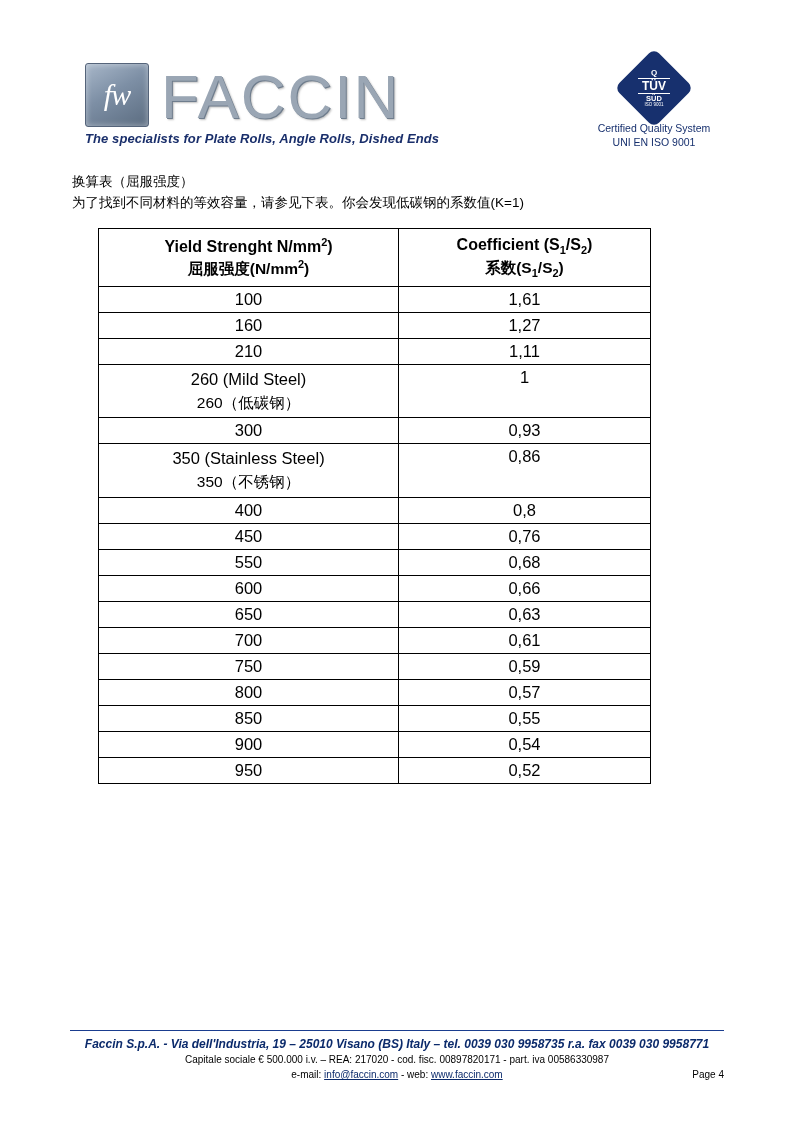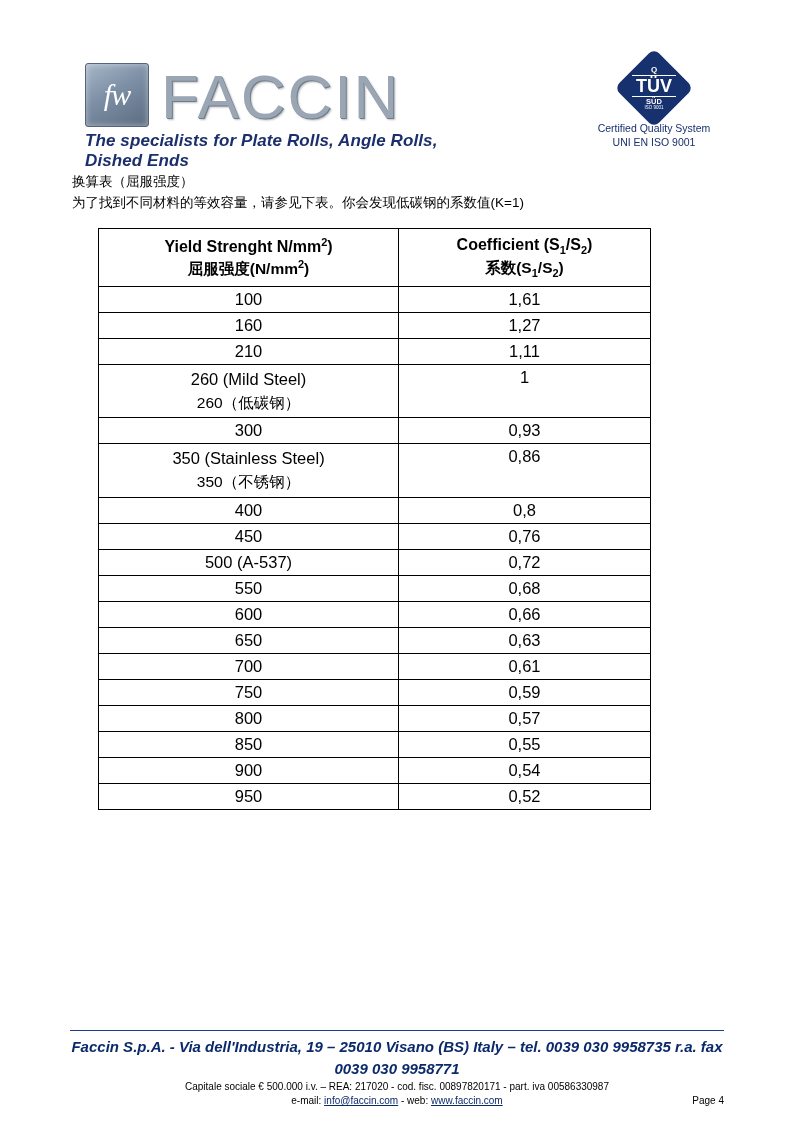--- a/index.html
+++ b/index.html
@@ -67,21 +67,21 @@
     font-family: "Liberation Sans", sans-serif;
     font-size: 62px;
     font-weight: normal;
     letter-spacing: 2px;
     line-height: 0.95;
     color: #9aa6b4;
     text-shadow: 1px 1px 0 #6f7d8d, 2px 2px 2px rgba(0,0,0,.25);
   }
   .logo-tagline {
     margin-top: 4px;
-    font-size: 17px;
+    font-size: 13px;
     font-style: italic;
     font-weight: bold;
     color: #1a2f6b;
     letter-spacing: .1px;
   }
 
   .cert-block {
     position: absolute;
     right: 45px;
     top: 5px;
@@ -110,21 +110,21 @@
     justify-content: center;
     color: #ffffff;
   }
   .tuv-badge .q {
     font-size: 8px;
     font-weight: bold;
     line-height: 1;
     margin-bottom: 1px;
   }
   .tuv-badge .tuv {
-    font-size: 18px;
+    font-size: 12px;
     font-weight: bold;
     line-height: 1;
     border-top: 1px solid #fff;
     border-bottom: 1px solid #fff;
     padding: 1px 4px;
   }
   .tuv-badge .sud {
     font-size: 7.5px;
     font-weight: bold;
     line-height: 1;
@@ -195,21 +195,21 @@
     top: 1030px;
     width: 654px;
     text-align: center;
   }
   .footer-rule {
     border: none;
     border-top: 1.5px solid #1a3d8f;
     margin: 0 0 5px 0;
   }
   .footer-line1 {
-    font-size: 15px;
+    font-size: 12px;
     font-weight: bold;
     font-style: italic;
     color: #0b2a6b;
     line-height: 1.45;
   }
   .footer-line2 {
     font-size: 10px;
     color: #000;
     line-height: 1.45;
   }
@@ -315,24 +315,20 @@
           </tr>
           <tr>
             <td>400</td>
             <td>0,8</td>
           </tr>
           <tr>
             <td>450</td>
             <td>0,76</td>
           </tr>
           <tr>
-            <td>500 (A-537)</td>
-            <td>0,72</td>
-          </tr>
-          <tr>
             <td>550</td>
             <td>0,68</td>
           </tr>
           <tr>
             <td>600</td>
             <td>0,66</td>
           </tr>
           <tr>
             <td>650</td>
             <td>0,63</td>

